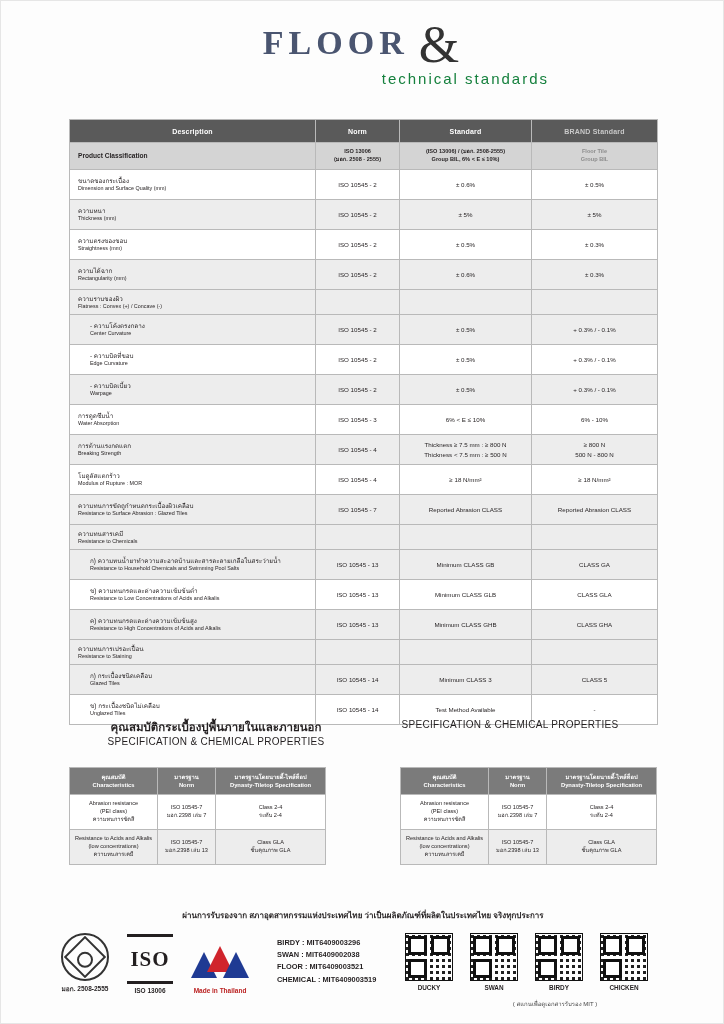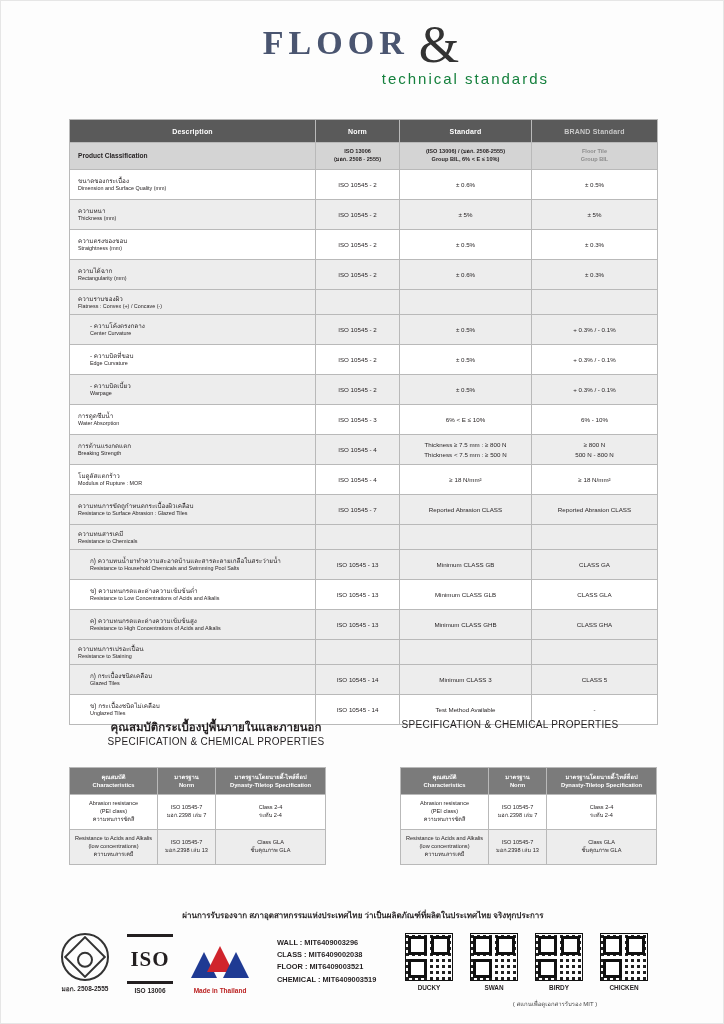--- a/index.html
+++ b/index.html
@@ -651,22 +651,22 @@
         <div class="thai-mark">
           <div class="tri l"></div>
             <div class="tri c"></div>
             <div class="tri r"></div>
         </div>
         <div class="thai-label">Made in Thailand</div>
       </div>
     </div>
 
     <div class="codes" id="codes-list">
-        <div>WALL : MIT6409003296</div>
-        <div>CLASS : MIT6409002038</div>
+        <div>BIRDY : MIT6409003296</div>
+        <div>SWAN : MIT6409002038</div>
         <div>FLOOR : MIT6409003521</div>
         <div>CHEMICAL : MIT6409003519</div>
       </div>
 
     <div class="qr-row" id="qr-row">
         <div class="qr-item">
           <div class="qr">
             <div class="qr-b"></div>
           </div>
           <div class="qr-name">DUCKY</div>

